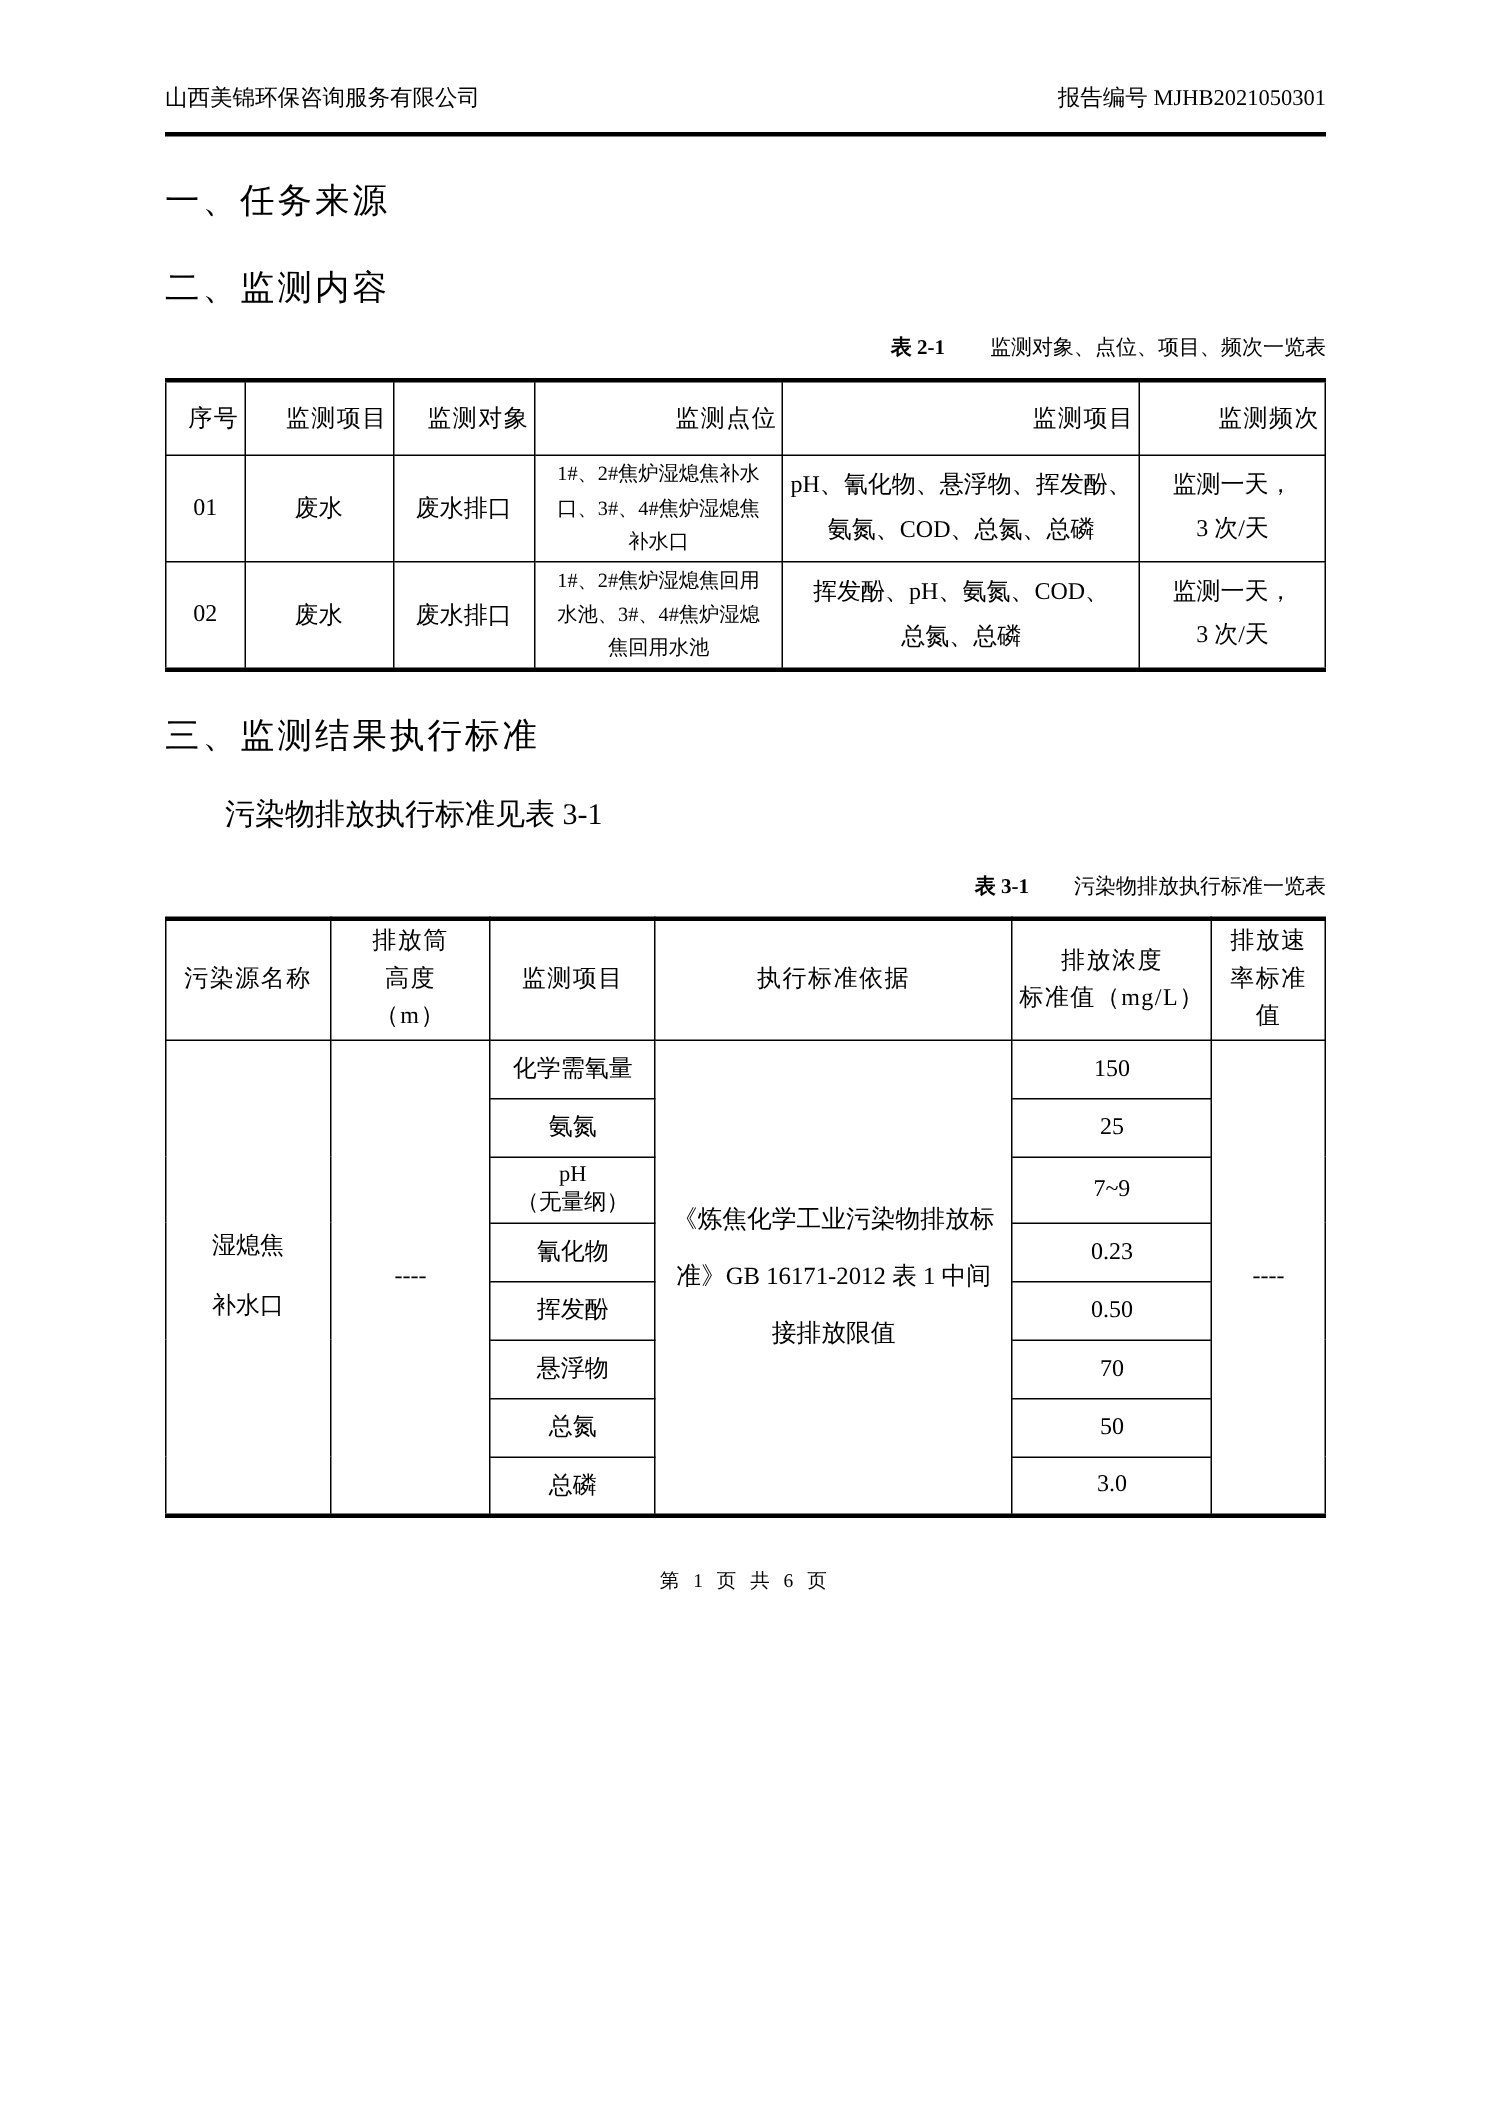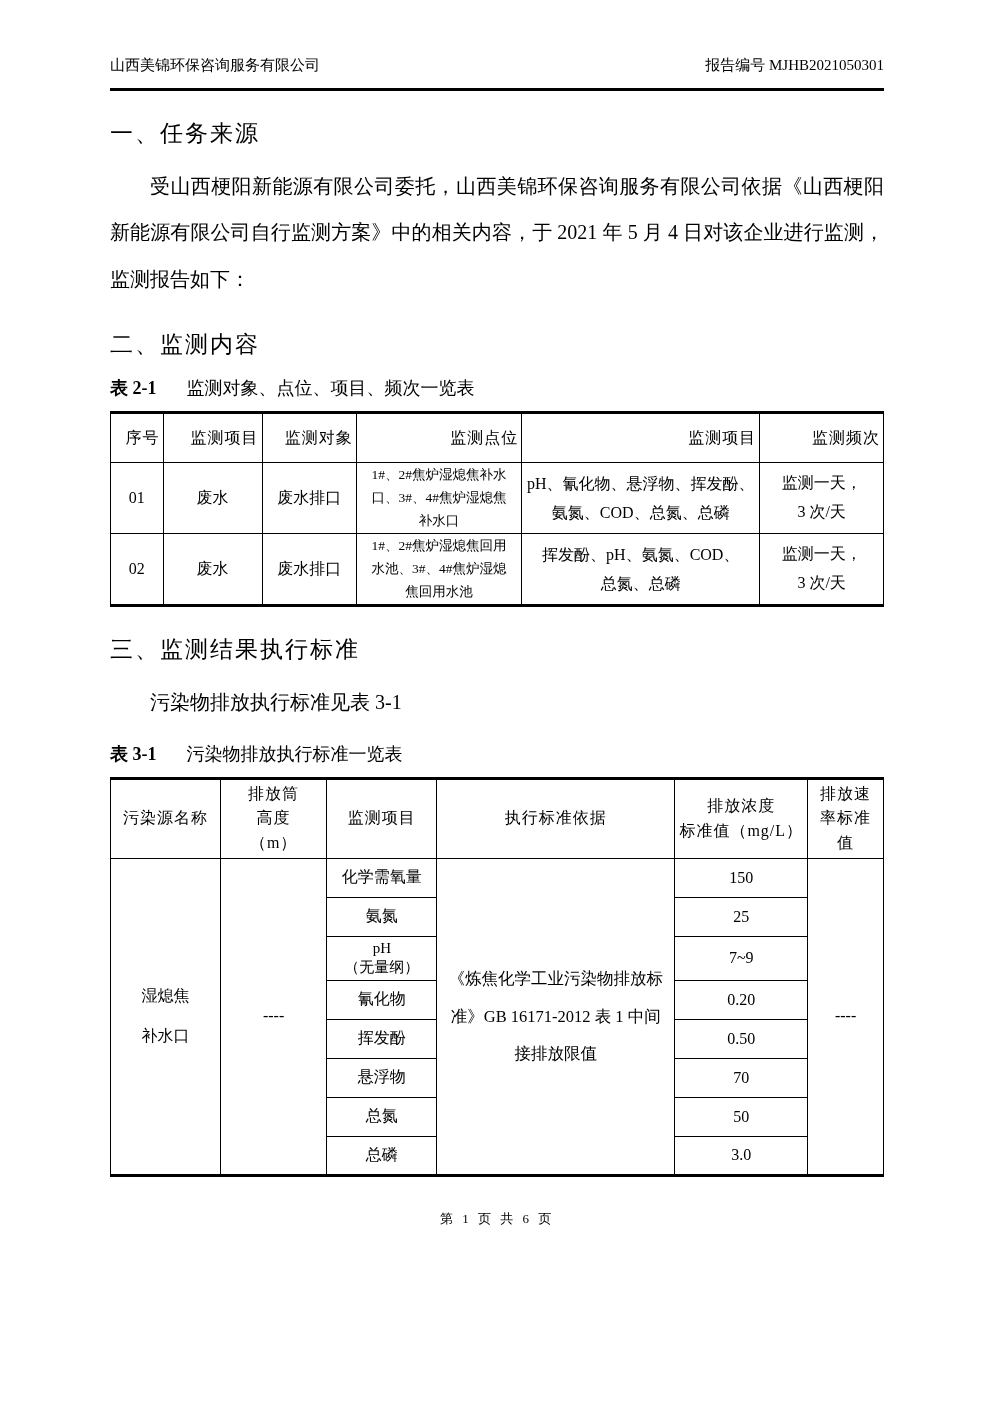--- a/index.html
+++ b/index.html
@@ -8,21 +8,21 @@
     padding:56px 108px 0 110px;
     font-family:"Liberation Serif","DejaVu Serif",serif;
     color:#000; background:#fff; overflow:hidden; position:relative;
   }
   .doc-header { display:flex; justify-content:space-between; align-items:flex-end; font-size:15px; }
   .header-rule { border:none; border-top:3px solid #000; margin:13px 0 0 0; }
 
   .sec-title { font-size:23px; font-weight:normal; margin:27px 0 0 0; letter-spacing:2px; }
   .para { font-size:20px; line-height:2.32; text-align:justify; text-indent:2em; margin:14px 0 0 0; }
 
-  .tbl-caption { text-align:left; font-size:18px; margin:16px 0 11px 0; }
+  .tbl-caption { text-align:right; font-size:14px; margin:16px 0 11px 0; }
   .tbl-caption .cap-label { font-weight:bold; margin-right:30px; }
 
   table { width:100%; border-collapse:collapse; table-layout:fixed;
           border-top:3px solid #000; border-bottom:3px solid #000; }
   th, td { border:1px solid #000; text-align:center; vertical-align:middle;
            font-weight:normal; padding:2px 3px; box-sizing:border-box; }
   .preline { white-space:pre-line; }
 
   
   .t21 th { font-size:16px; height:50px; letter-spacing:1px;text-align:right; }
@@ -45,21 +45,20 @@
 
 <div class="page">
 
   <div class="doc-header">
     <span>山西美锦环保咨询服务有限公司</span>
     <span>报告编号 MJHB2021050301</span>
   </div>
   <hr class="header-rule">
 
   <h2 class="sec-title">一、任务来源</h2>
-  <p class="para">受山西梗阳新能源有限公司委托，山西美锦环保咨询服务有限公司依据《山西梗阳新能源有限公司自行监测方案》中的相关内容，于 2021 年 5 月 4 日对该企业进行监测，监测报告如下：</p>
 
   <h2 class="sec-title">二、监测内容</h2>
 
   <div class="tbl-caption">
     <span class="cap-label">表 2-1</span><span>监测对象、点位、项目、频次一览表</span>
   </div>
 
   <table class="t21">
     <colgroup>
       <col style="width:6.8%">
@@ -143,21 +142,21 @@
       <td>氨氮</td>
       <td>25</td>
     </tr>
     <tr>
       <td class="cell-ph preline">pH
 （无量纲）</td>
       <td>7~9</td>
     </tr>
     <tr>
       <td>氰化物</td>
-      <td>0.20</td>
+      <td>0.23</td>
     </tr>
     <tr>
       <td>挥发酚</td>
       <td>0.50</td>
     </tr>
     <tr>
       <td>悬浮物</td>
       <td>70</td>
     </tr>
     <tr>

